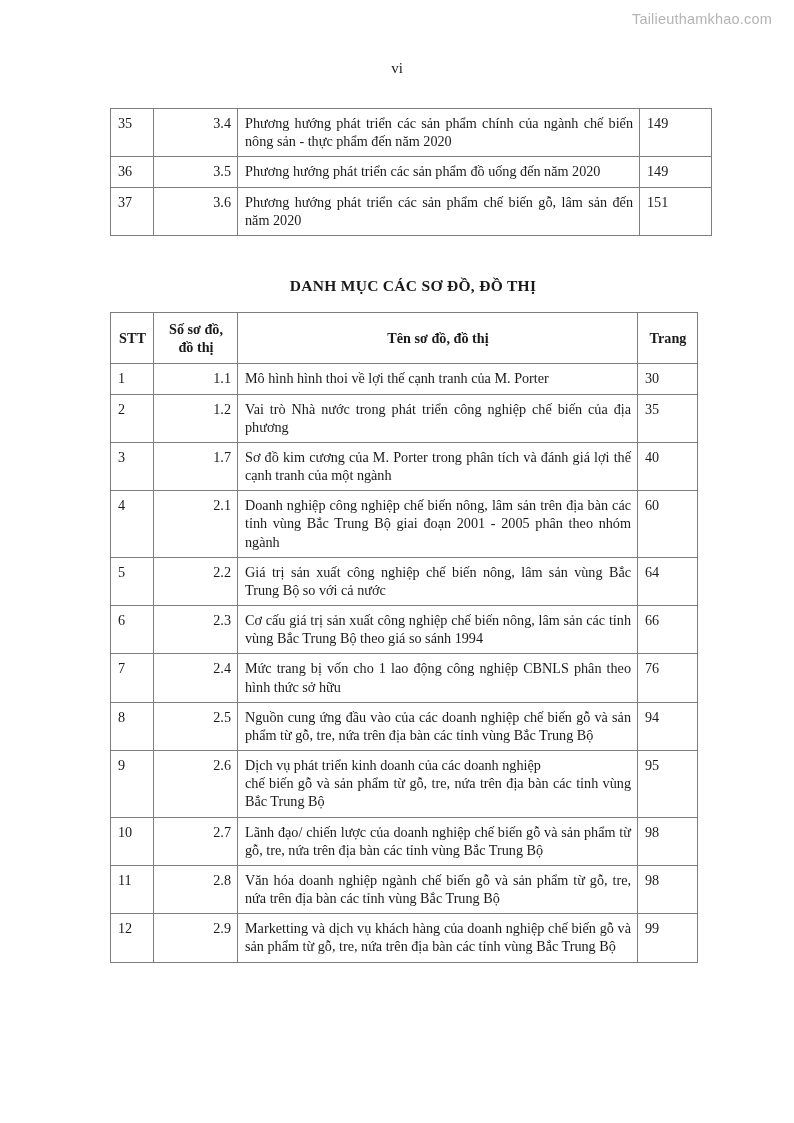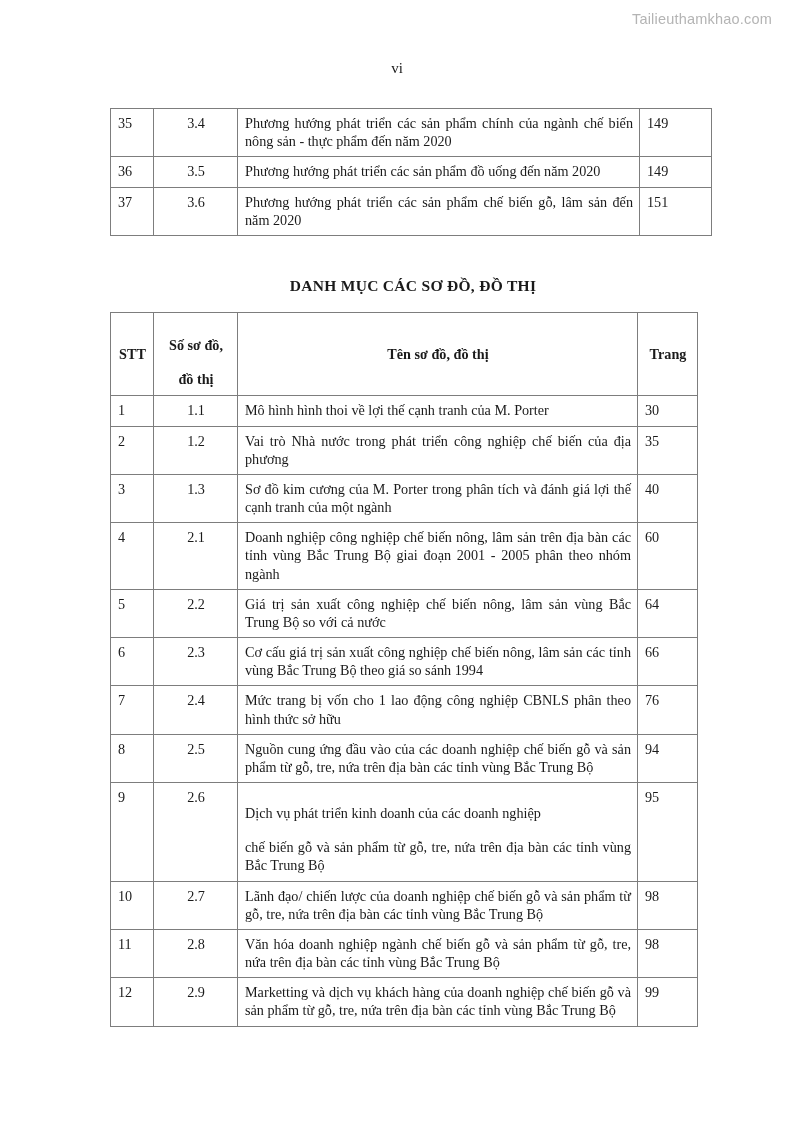--- a/index.html
+++ b/index.html
@@ -59,21 +59,21 @@
     box-sizing: border-box;
   }
   .doc-table th {
     font-weight: bold;
     text-align: center;
     vertical-align: middle;
     padding-top: 7px;
     padding-bottom: 7px;
   }
   .col-stt { width: 43px; text-align: left; }
-  .col-num { width: 84px; text-align: center; }
+  .col-num { width: 84px; text-align: right; }
   .col-name { text-align: justify; text-justify: inter-word; }
   .col-page { width: 60px; text-align: left; }
 
   
   #table-top {
     left: 110px;
     top: 108px;
     width: 602px;
   }
   #table-top .col-page { width: 72px; margin-left: 32px; }
@@ -90,21 +90,21 @@
     position: absolute;
     left: 16px;
     top: 277px;
     width: 794px;
     text-align: center;
     font-weight: bold;
     font-size: 15.5px;
     letter-spacing: 0.3px;
   }
 
-  .cell-line { display: block; margin-top: 16px; }
+  .cell-line { display: block; }
   .cell-line.flush { text-align: left; }
 </style>
 </head>
 <body>
 
 <div class="page">
 
   <div class="watermark">Tailieuthamkhao.com</div>
 
   <div class="page-marker">vi</div>
@@ -154,21 +154,21 @@
         <td class="col-page">30</td>
       </tr>
       <tr>
         <td class="col-stt">2</td>
         <td class="col-num">1.2</td>
         <td class="col-name">Vai trò Nhà nước trong phát triển công nghiệp chế biến của địa phương</td>
         <td class="col-page">35</td>
       </tr>
       <tr>
         <td class="col-stt">3</td>
-        <td class="col-num">1.3</td>
+        <td class="col-num">1.7</td>
         <td class="col-name">Sơ đồ kim cương của M. Porter trong phân tích và đánh giá lợi thế cạnh tranh của một ngành</td>
         <td class="col-page">40</td>
       </tr>
       <tr>
         <td class="col-stt">4</td>
         <td class="col-num">2.1</td>
         <td class="col-name">Doanh nghiệp công nghiệp chế biến nông, lâm sản trên địa bàn các tỉnh vùng Bắc Trung Bộ giai đoạn 2001 - 2005 phân theo nhóm ngành</td>
         <td class="col-page">60</td>
       </tr>
       <tr>

